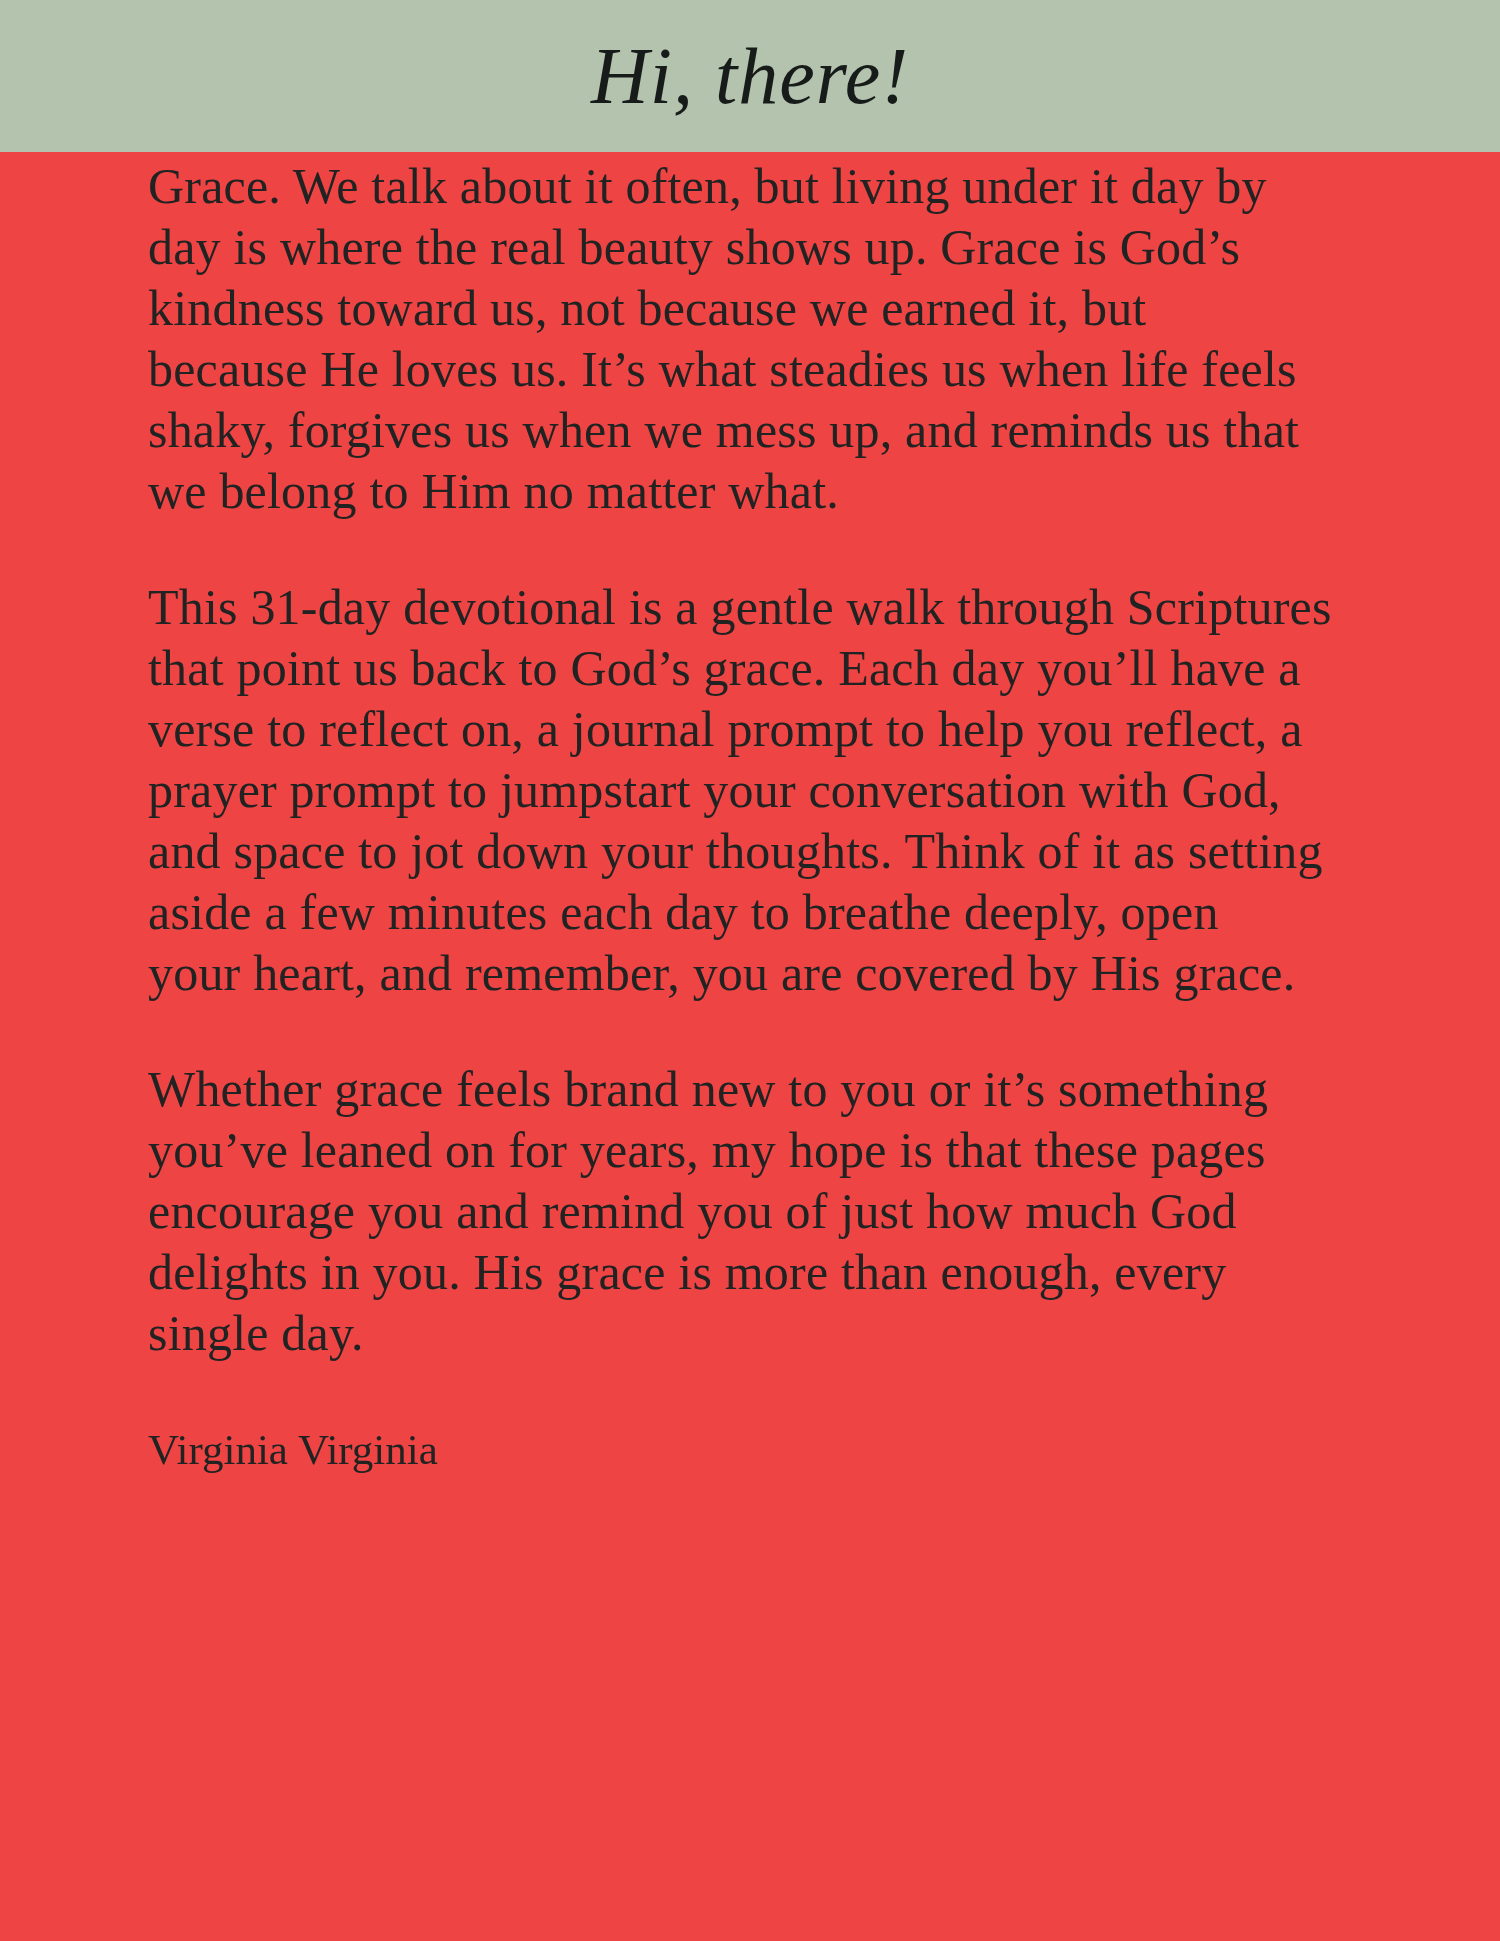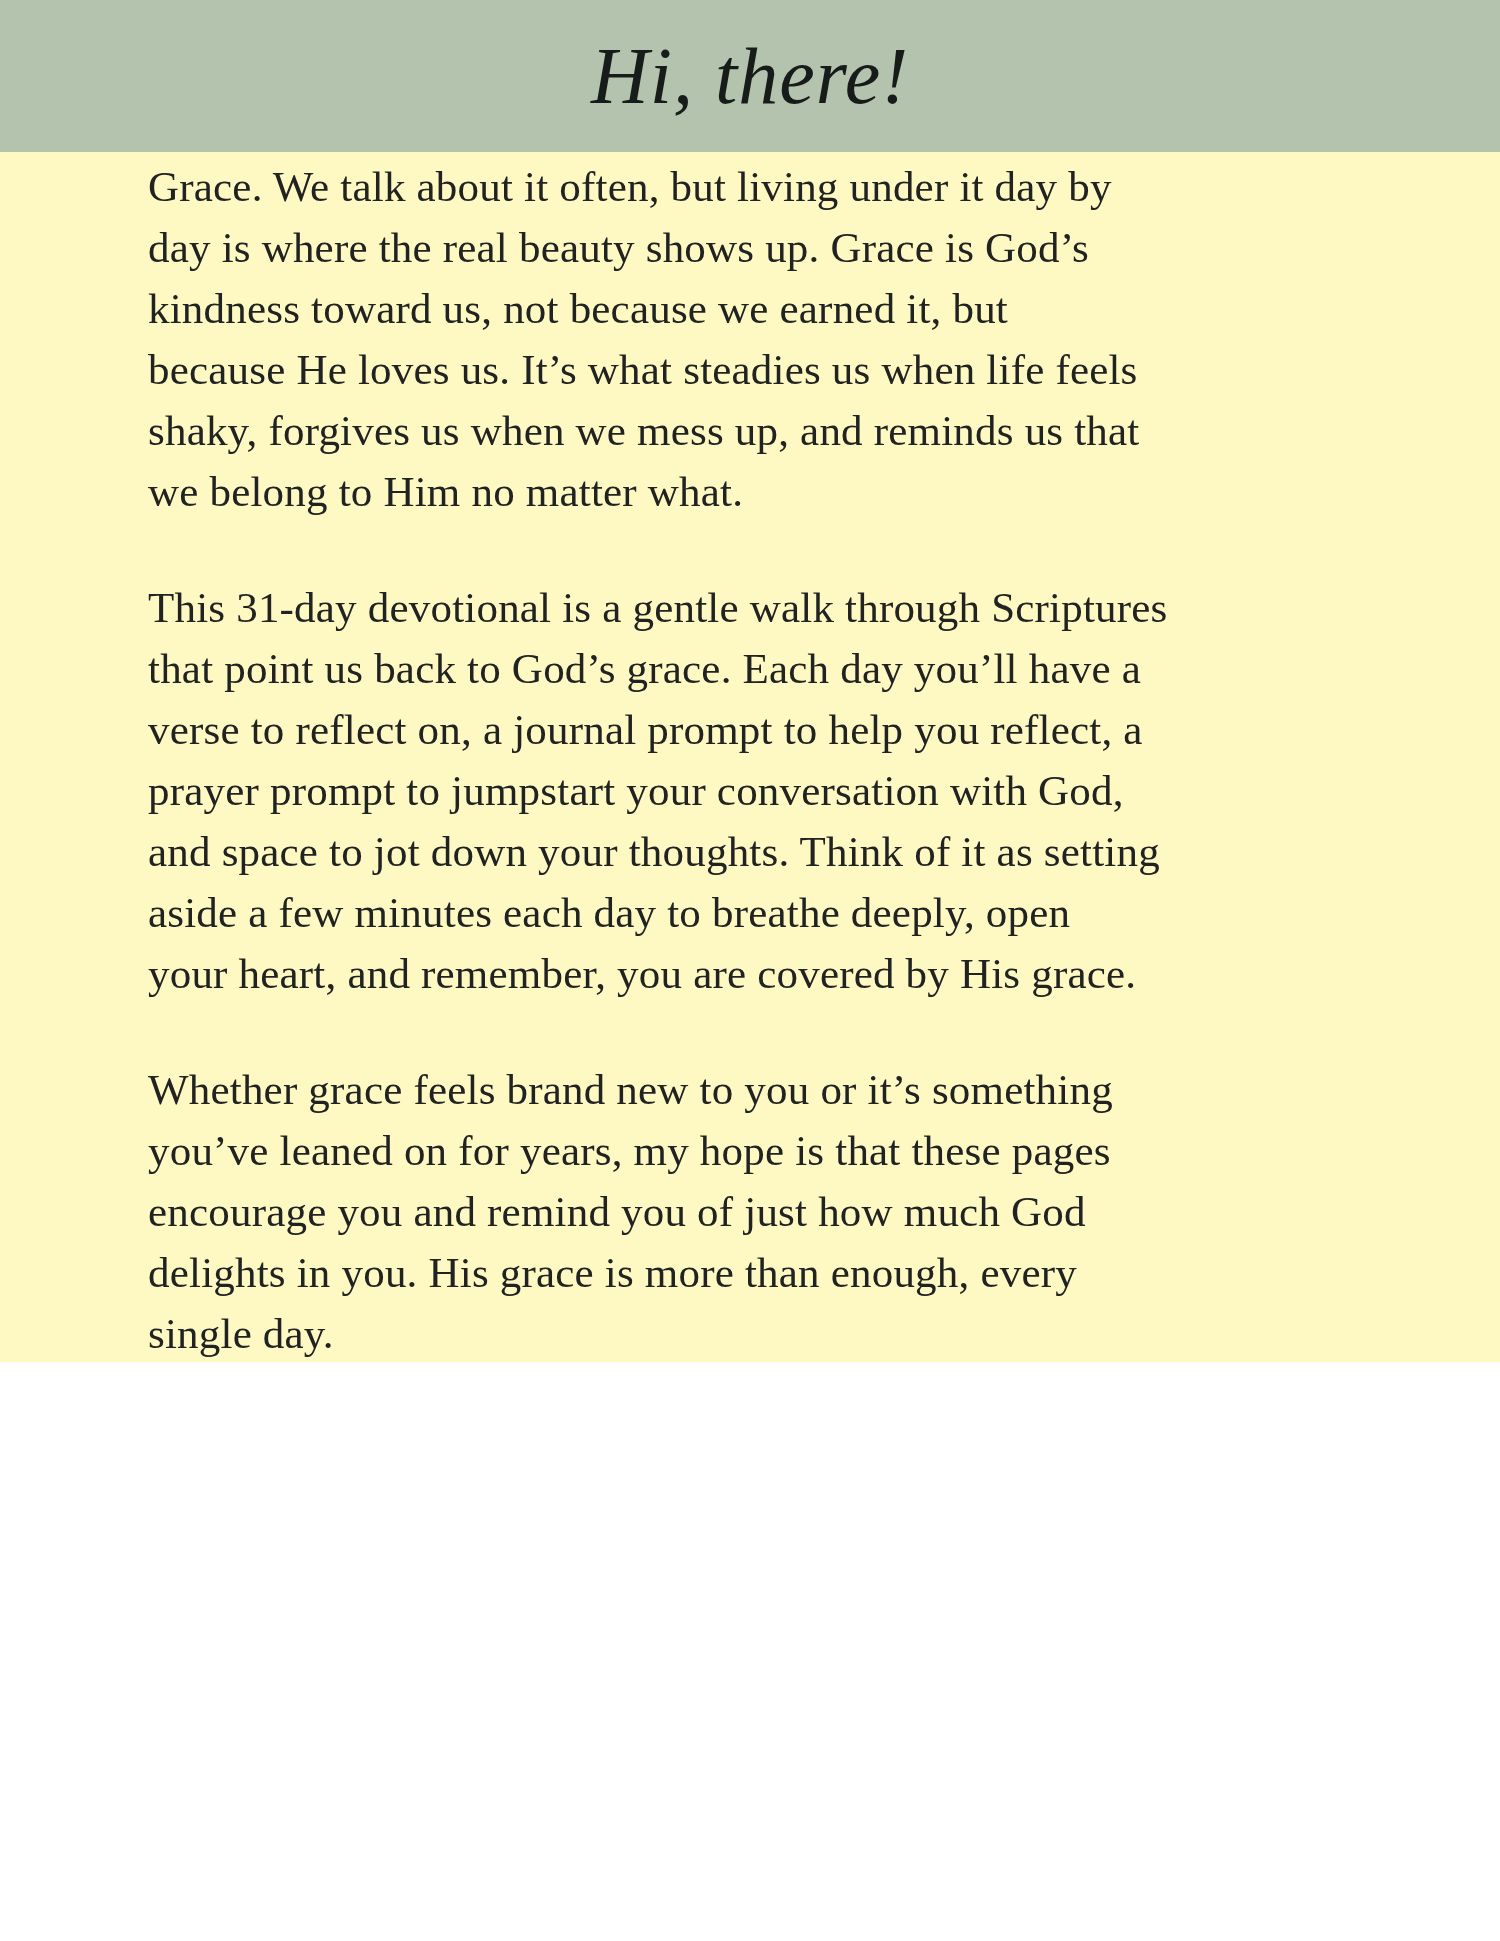--- a/index.html
+++ b/index.html
@@ -3,22 +3,22 @@
 <meta charset="utf-8">
 <style>
   html, body {
     margin: 0;
     padding: 0;
     background: #ffffff;
   }
   .page {
     position: relative;
     width: 1500px;
-    height: 1362px;
-    background: #fef9c3;
+    height: 1941px;
+    background: #ef4444;
     overflow: hidden;
     font-family: "Liberation Serif", serif;
   }
   .banner {
     position: absolute;
     top: 0;
     left: 0;
     width: 1500px;
     height: 152px;
     background: #b4c3ad;
@@ -39,21 +39,21 @@
   .content {
     position: absolute;
     top: 152px;
     left: 0;
     width: 1500px;
     padding: 4px 90px 0 148px;
     box-sizing: border-box;
   }
   .para {
     margin: 0 0 55px 0;
-    font-size: 43px;
+    font-size: 50px;
     line-height: 61px;
     color: #212322;
     white-space: pre-line;
     letter-spacing: 0.2px;
   }
   .signature {
     margin: 0;
     font-size: 43px;
     line-height: 61px;
     color: #212322;

